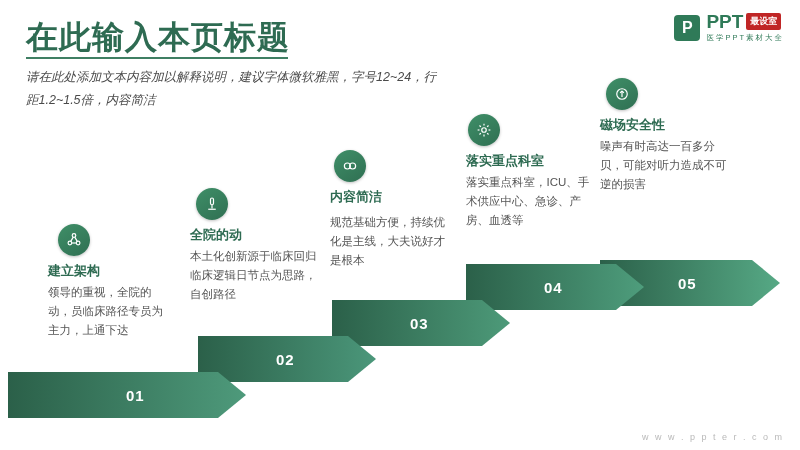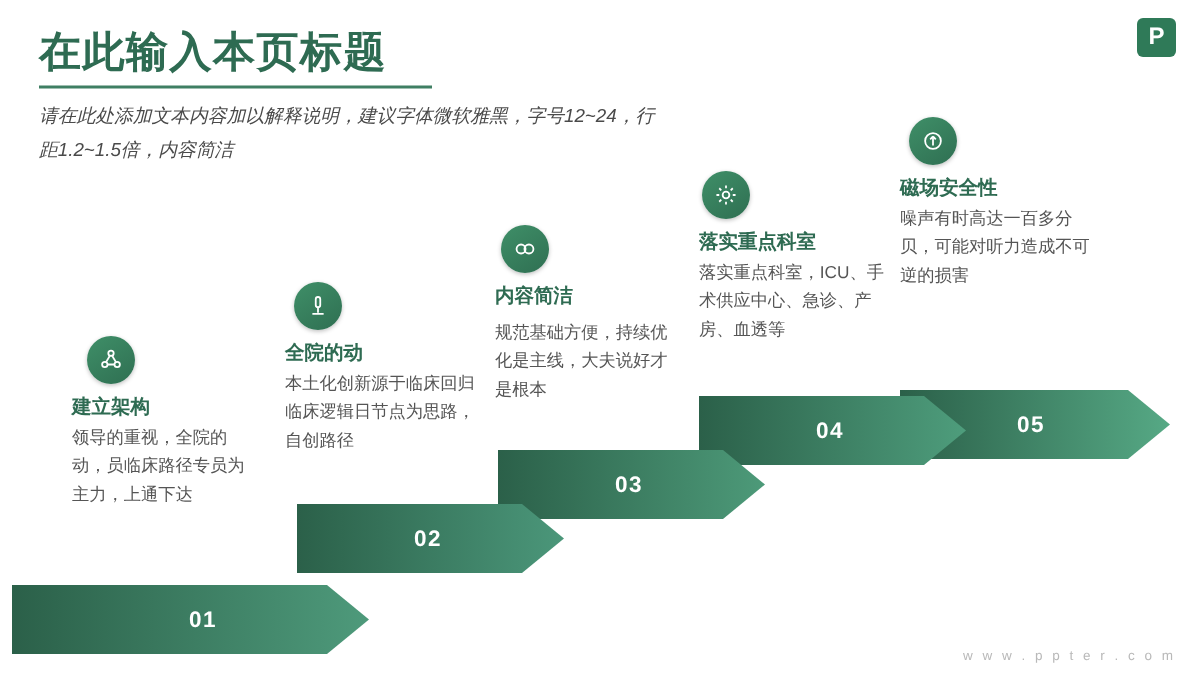--- a/index.html
+++ b/index.html
@@ -12,21 +12,21 @@
   #stage {
     position: relative;
     width: 800px; height: 450px;
     background: #ffffff;
   }
 
   
   .page-title {
     position: absolute;
     left: 26px; top: 16px;
-    font-size: 28px;
+    font-size: 32px;
     font-weight: bold;
     color: #2e6b52;
     letter-spacing: 1px;
   }
   .title-underline {
     position: absolute;
     left: 26px; top: 57px;
     width: 262px; height: 2px;
     background: #3f7f63;
   }
@@ -134,20 +134,27 @@
 <body>
 
 <div id="stage">
 
   <div class="page-title">在此输入本页标题</div>
   <div class="title-underline"></div>
   <div class="page-subtitle">请在此处添加文本内容加以解释说明，建议字体微软雅黑，字号12~24，行距1.2~1.5倍，内容简洁</div>
 
   <div class="logo">
     <div class="logo-badge">P</div>
+    <div class="logo-col">
+      <div class="logo-row">
+        <span class="logo-text">PPT</span>
+        <span class="logo-tag">最设室</span>
+      </div>
+      <div class="logo-sub">医学PPT素材大全</div>
+    </div>
   </div>
 
   <div class="circle-icon" style="left:58px; top:224px;">
     <svg width="18" height="18" viewBox="0 0 24 24" fill="none" stroke="#ffffff" stroke-width="1.6">
       <circle cx="12" cy="6" r="2.4"></circle>
         <circle cx="6.5" cy="16" r="2.4"></circle>
         <circle cx="17.5" cy="16" r="2.4"></circle>
       <line x1="11" y1="8.2" x2="7.6" y2="13.9"></line>
         <line x1="13" y1="8.2" x2="16.4" y2="13.9"></line>
         <line x1="9" y1="16" x2="15" y2="16"></line>
@@ -247,21 +254,21 @@
           <linearGradient id="g2" x1="0" y1="0" x2="1" y2="0">
         <stop offset="0%" stop-color="#2b6049"></stop>
             <stop offset="100%" stop-color="#4b977a"></stop>
       </linearGradient>
         </defs>
       <polygon points="0,0 150,0 178,23 150,46 0,46" fill="url(#g2)"></polygon>
     </svg>
     <span class="num" style="margin-left:78px;">02</span>
   </div>
 
-  <div class="arrow" style="left:8px; top:390px; width:238px;">
+  <div class="arrow" style="left:8px; top:372px; width:238px;">
     <svg class="arrow-shape" viewBox="0 0 238 46" preserveAspectRatio="none">
       <defs>
           <linearGradient id="g1" x1="0" y1="0" x2="1" y2="0">
         <stop offset="0%" stop-color="#2b6049"></stop>
             <stop offset="100%" stop-color="#4e9a7b"></stop>
       </linearGradient>
         </defs>
       <polygon points="0,0 210,0 238,23 210,46 0,46" fill="url(#g1)"></polygon>
     </svg>
     <span class="num" style="margin-left:118px;">01</span>

